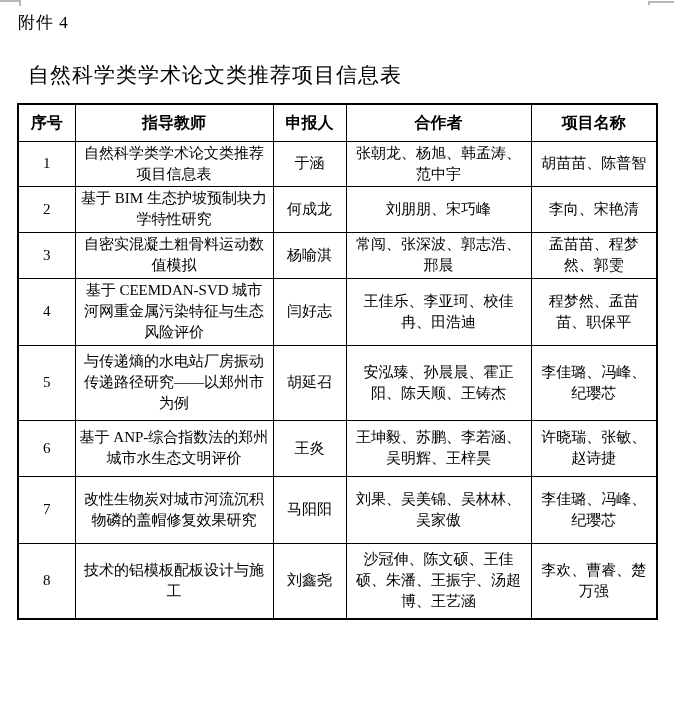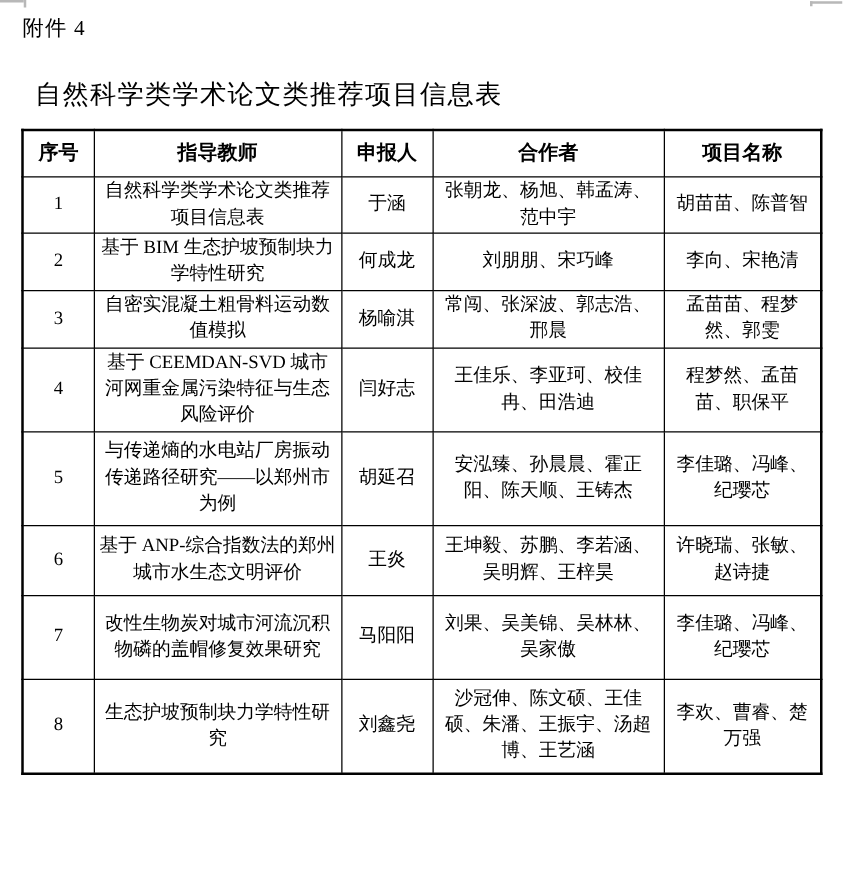--- a/index.html
+++ b/index.html
@@ -146,19 +146,19 @@
   </tr>
       <tr>
     <td>7</td>
     <td>改性生物炭对城市河流沉积物磷的盖帽修复效果研究</td>
     <td>马阳阳</td>
     <td>刘果、吴美锦、吴林林、吴家傲</td>
     <td>李佳璐、冯峰、纪璎芯</td>
   </tr>
       <tr>
     <td>8</td>
-    <td>生态护坡预制块力学特性研究</td>
+    <td>技术的铝模板配板设计与施工</td>
     <td>刘鑫尧</td>
     <td>沙冠伸、陈文硕、王佳硕、朱潘、王振宇、汤超博、王艺涵</td>
     <td>李欢、曹睿、楚万强</td>
   </tr>
     </tbody>
 </table>
 
 </body></html>

